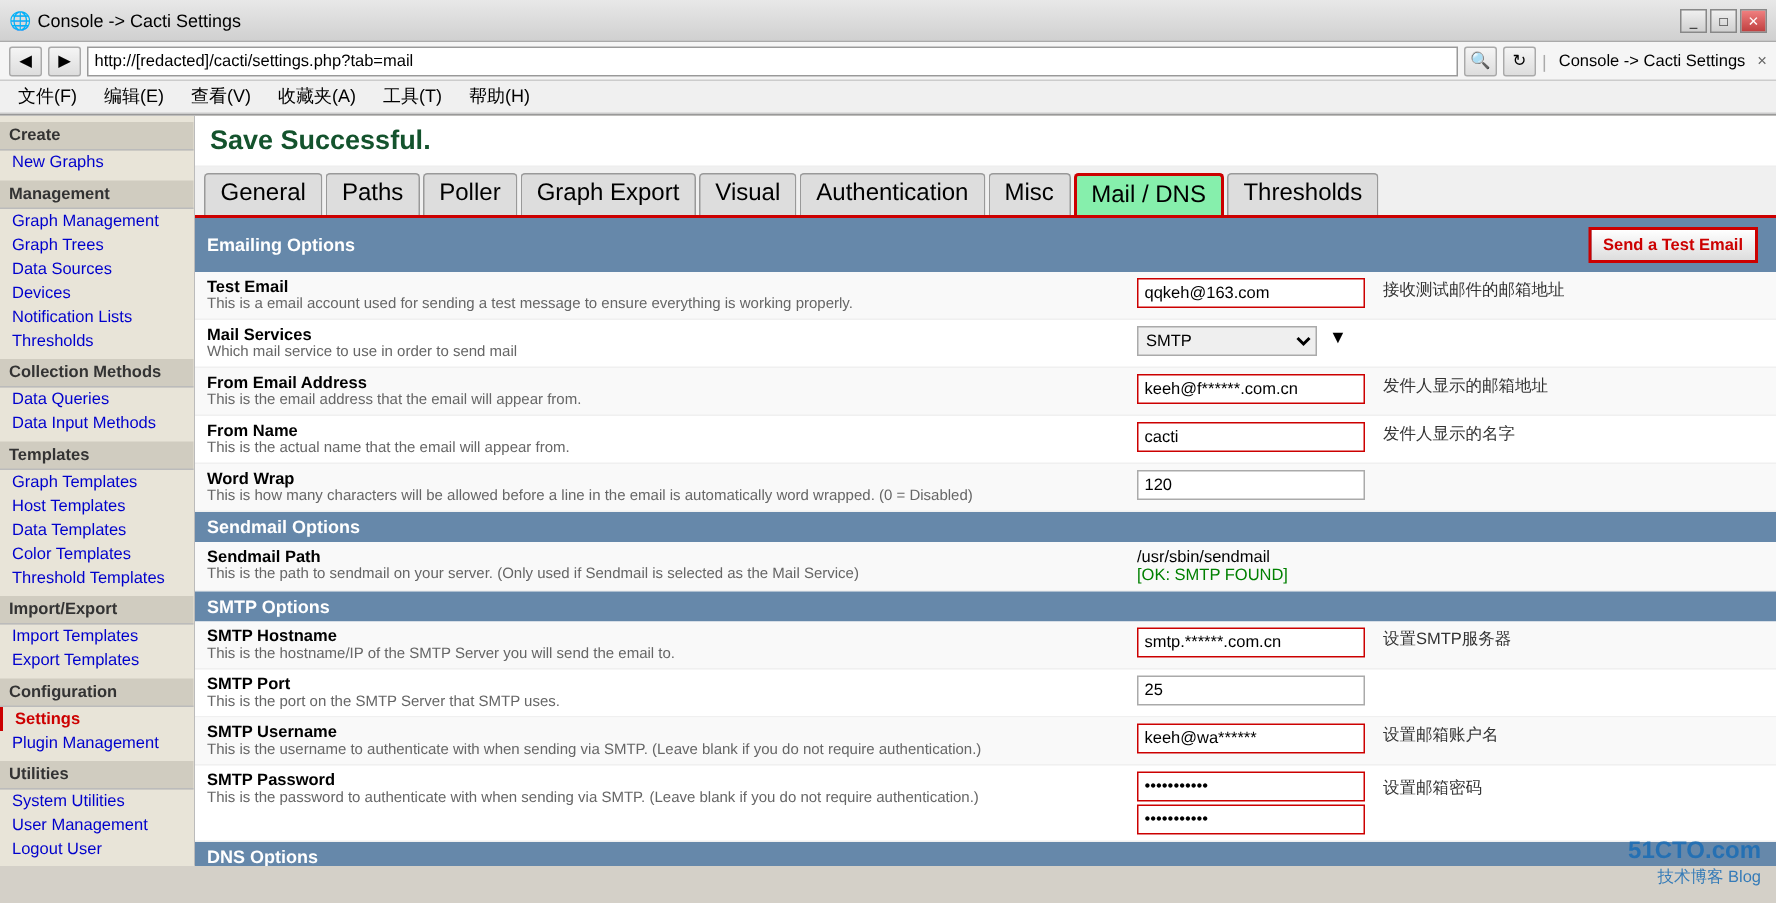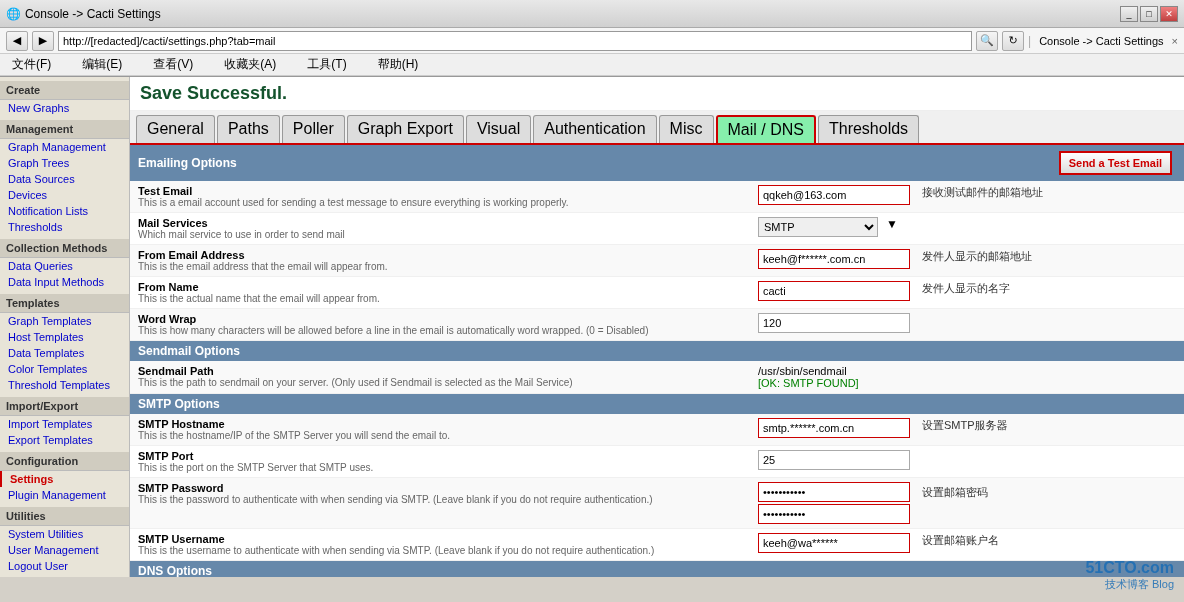--- a/index.html
+++ b/index.html
@@ -10,21 +10,21 @@
     .title-bar { background: linear-gradient(to bottom, #e8e8e8, #d0d0d0); padding: 3px 6px; display: flex; align-items: center; justify-content: space-between; height: 28px; border-bottom: 1px solid #aaa; }
     .title-bar-left { display: flex; align-items: center; gap: 4px; }
     .title-bar-controls { display: flex; gap: 2px; }
     .title-btn { width: 18px; height: 16px; background: linear-gradient(to bottom, #f0f0f0, #d0d0d0); border: 1px solid #888; font-size: 9px; display: flex; align-items: center; justify-content: center; cursor: pointer; }
     .title-btn.close { background: linear-gradient(to bottom, #f08080, #c04040); color: white; }
 
     .nav-bar { display: flex; align-items: center; gap: 4px; padding: 3px 6px; background: #f5f5f5; border-bottom: 1px solid #ccc; height: 26px; }
     .nav-btn { width: 22px; height: 20px; background: linear-gradient(to bottom, #f5f5f5, #ddd); border: 1px solid #aaa; border-radius: 2px; display: flex; align-items: center; justify-content: center; font-size: 11px; cursor: pointer; }
     .address-bar { flex: 1; height: 20px; border: 1px solid #999; padding: 1px 4px; font-size: 11px; background: white; }
 
-    .menu-bar { display: flex; gap: 19px; padding: 2px 6px; background: #f0f0f0; border-bottom: 1px solid #ccc; height: 22px; align-items: center; }
+    .menu-bar { display: flex; gap: 6px; padding: 2px 6px; background: #f0f0f0; border-bottom: 1px solid #ccc; height: 22px; align-items: center; }
     .menu-item { padding: 2px 6px; font-size: 12px; cursor: pointer; }
 
     
     .main-layout { display: flex; height: calc(602px - 100px); }
 
     
     .sidebar { width: 130px; background: #e8e4d8; border-right: 1px solid #bbb; overflow-y: auto; flex-shrink: 0; }
     .sidebar-section { padding: 3px 6px; font-weight: bold; font-size: 11px; color: #333; background: #d0ccc0; border-bottom: 1px solid #bbb; margin-top: 4px; }
     .sidebar-item { padding: 2px 8px; font-size: 11px; cursor: pointer; color: #00c; text-decoration: none; display: block; }
     .sidebar-item.active { color: #c00; font-weight: bold; border-left: 2px solid #c00; }
@@ -254,43 +254,43 @@
           <div class="setting-name">SMTP Port</div>
           <div class="setting-desc">This is the port on the SMTP Server that SMTP uses.</div>
         </div>
         <div class="setting-control">
           <input class="setting-input normal" type="text" value="25" style="">
         </div>
       </div>
 
       <div class="setting-row">
         <div class="setting-label">
+          <div class="setting-name">SMTP Username</div>
+          <div class="setting-desc">This is the username to authenticate with when sending via SMTP. (Leave blank if you do not require authentication.)</div>
+        </div>
+        <div class="setting-control">
+          <input class="setting-input" type="text" value="keeh@wa******" style="">
+          <span class="annotation">设置邮箱账户名</span>
+        </div>
+      </div>
+
+      <div class="setting-row">
+        <div class="setting-label">
           <div class="setting-name">SMTP Password</div>
           <div class="setting-desc">This is the password to authenticate with when sending via SMTP. (Leave blank if you do not require authentication.)</div>
         </div>
         <div class="setting-control" style="flex-direction:column; gap:2px;">
           <div style="display:flex; align-items:center; gap:8px;">
             <input class="setting-input" type="password" value="testpass123" style="">
             <span class="annotation">设置邮箱密码</span>
           </div>
           <input class="setting-input" type="password" value="testpass123" style="">
         </div>
       </div>
 
-      <div class="setting-row">
-        <div class="setting-label">
-          <div class="setting-name">SMTP Username</div>
-          <div class="setting-desc">This is the username to authenticate with when sending via SMTP. (Leave blank if you do not require authentication.)</div>
-        </div>
-        <div class="setting-control">
-          <input class="setting-input" type="text" value="keeh@wa******" style="">
-          <span class="annotation">设置邮箱账户名</span>
-        </div>
-      </div>
-
       <div class="section-header">DNS Options</div>
 
       <div class="setting-row">
         
         
       </div>
 
     </div>
   </div>
 </div>

